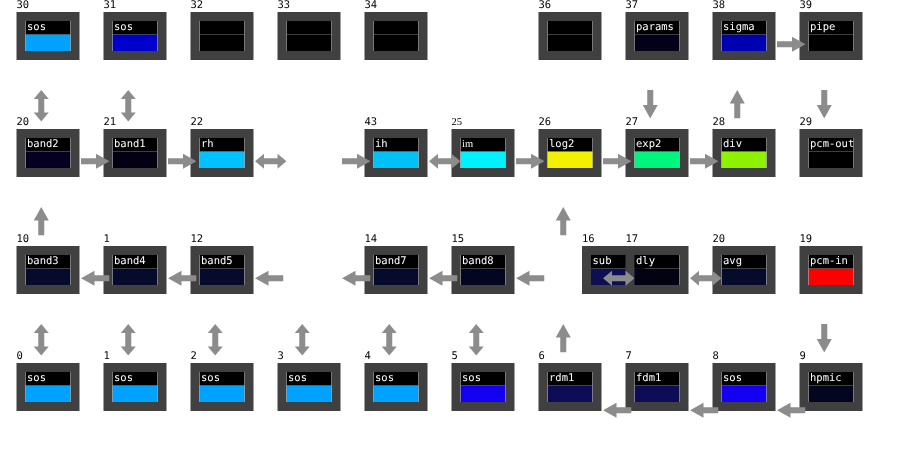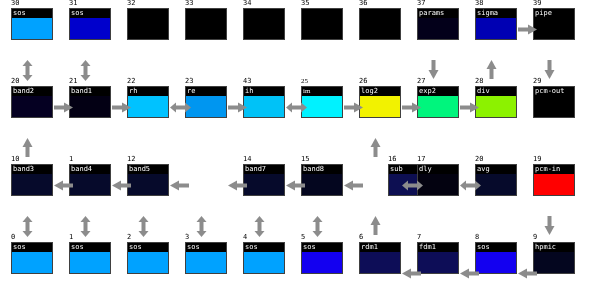--- a/index.html
+++ b/index.html
@@ -11,21 +11,21 @@
   #canvas{position:absolute;left:0;top:0;width:611px;height:307px;}
 
   .node{position:absolute;width:42px;height:32px;box-sizing:border-box;}
   .node .idlabel{
     position:absolute;left:0;top:-9px;
     font-size:7px;line-height:8px;color:#000000;
     letter-spacing:0px;white-space:nowrap;
   }
   .node .boxwrap{
     position:absolute;left:0;top:0;width:42px;height:32px;
-    box-sizing:border-box;border:1px solid #404040;overflow:hidden;
+    box-sizing:border-box;border:6px solid #404040;overflow:hidden;
   }
   .node .titlebar{
     position:absolute;left:0;top:0;width:100%;height:9px;
     background:#000000;color:#ffffff;
     font-size:7px;line-height:9px;
     padding-left:1px;box-sizing:border-box;
     white-space:nowrap;overflow:hidden;
   }
   .node .body{
     position:absolute;left:0;top:9px;width:100%;height:23px;
@@ -67,34 +67,27 @@
         <div class="titlebar"></div>
       </div>
     </div>
     <div class="node" style="left: 243px; top: 8px;">
       <div class="idlabel">34</div>
       <div class="boxwrap">
         <div class="body" style="background: rgb(0, 0, 0);"></div>
         <div class="titlebar"></div>
       </div>
     </div>
-    <div class="node" style="left: 301px; top: 8px;">
-      <div class="idlabel">35</div>
+    <div class="node" style="left: 359px; top: 8px;">
+      <div class="idlabel">36</div>
       <div class="boxwrap">
         <div class="body" style="background: rgb(0, 0, 0);"></div>
         <div class="titlebar"></div>
       </div>
     </div>
-    <div class="node" style="left: 359px; top: 8px;">
-      <div class="idlabel">36</div>
-      <div class="boxwrap">
-        <div class="body" style="background: rgb(0, 0, 0);"></div>
-        <div class="titlebar"></div>
-      </div>
-    </div>
     <div class="node" style="left: 417px; top: 8px;">
       <div class="idlabel">37</div>
       <div class="boxwrap">
         <div class="body" style="background: rgb(3, 0, 26);"></div>
         <div class="titlebar">params</div>
       </div>
     </div>
     <div class="node" style="left: 475px; top: 8px;">
       <div class="idlabel">38</div>
       <div class="boxwrap">
@@ -121,27 +114,20 @@
       <div class="boxwrap">
         <div class="body" style="background: rgb(3, 0, 20);"></div>
         <div class="titlebar">band1</div>
       </div>
     </div>
     <div class="node" style="left: 127px; top: 86px;">
       <div class="idlabel">22</div>
       <div class="boxwrap">
         <div class="body" style="background: rgb(0, 194, 255);"></div>
         <div class="titlebar">rh</div>
-      </div>
-    </div>
-    <div class="node" style="left: 185px; top: 86px;">
-      <div class="idlabel">23</div>
-      <div class="boxwrap">
-        <div class="body" style="background: rgb(0, 150, 240);"></div>
-        <div class="titlebar">re</div>
       </div>
     </div>
     <div class="node" style="left: 243px; top: 86px;">
       <div class="idlabel">43</div>
       <div class="boxwrap">
         <div class="body" style="background: rgb(0, 194, 247);"></div>
         <div class="titlebar">ih</div>
       </div>
     </div>
     <div class="node" style="left: 301px; top: 86px; font-family: Liberation Serif, serif;">

